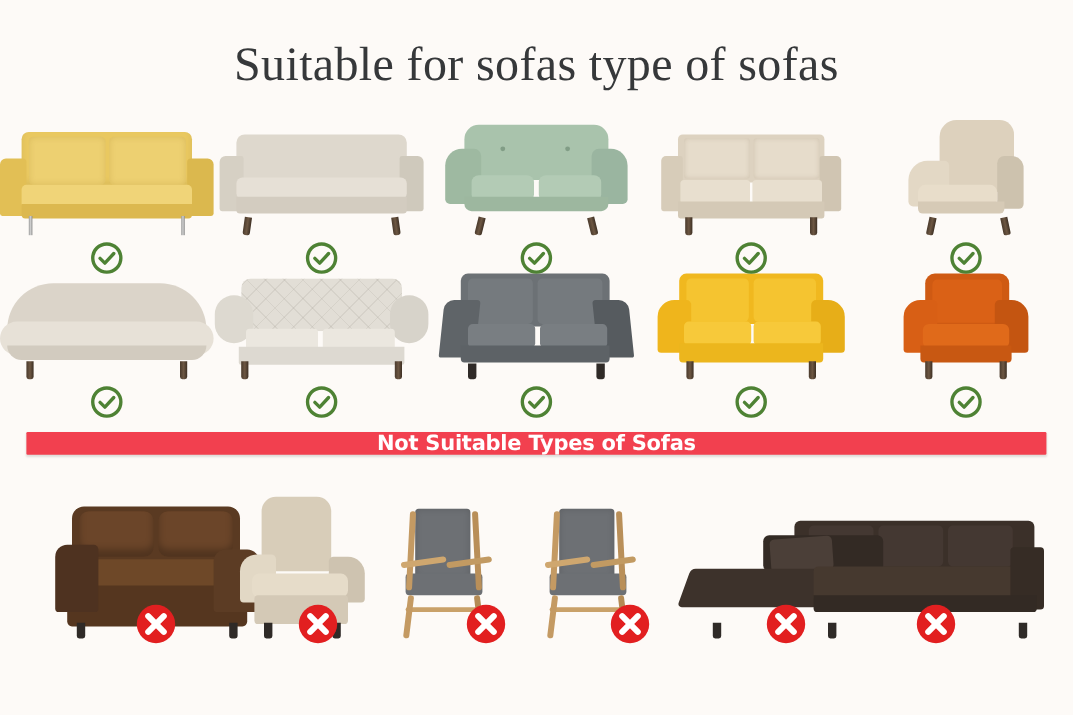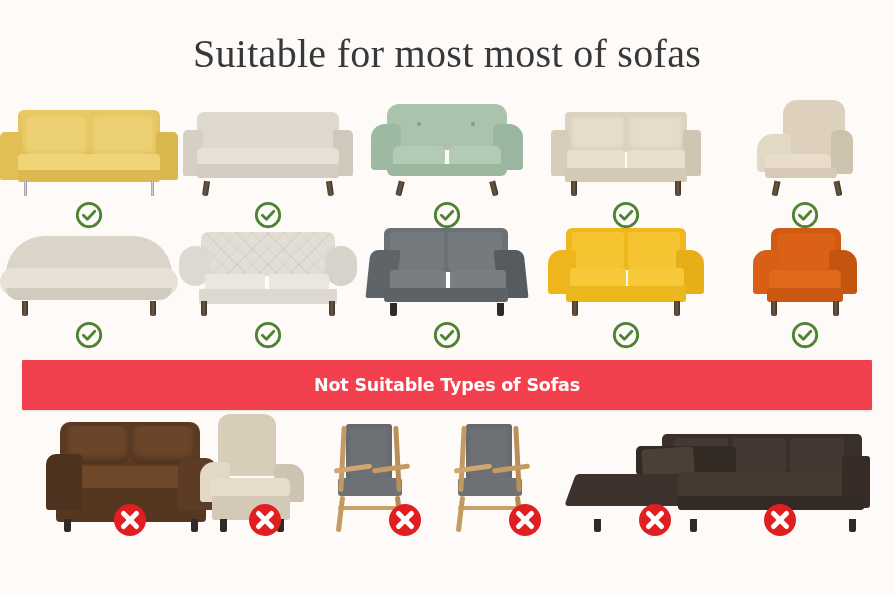--- a/index.html
+++ b/index.html
@@ -33,21 +33,21 @@
   .cell.r2 .art { height: 92px; }
 
   
   .check {
     position: relative; width: 30px; height: 30px; margin-top: 4px; z-index: 6;
   }
   .check svg { display:block; width: 30px; height: 30px; }
 
   
   .banner {
-    position: absolute; left: 22px; top: 360px; width: 850px; height: 50px;
+    position: absolute; left: 22px; top: 360px; width: 850px; height: 19px;
     background: #f2404f; border-radius: 1px;
     display: flex; align-items: center; justify-content: center;
     box-shadow: 0 1px 2px rgba(0,0,0,.12);
   }
   .banner span {
     color: #ffffff; font-size: 17.5px; font-weight: bold;
     letter-spacing: -.2px;
     font-family: "DejaVu Sans", sans-serif;
   }
 
@@ -222,21 +222,21 @@
   .s-sect .armR   { right: 0;    top: 34px; width: 28px; height: 52px; background:#362c25; border-radius: 3px; }
   .s-sect .baseR  { left: 108px; top: 74px; width: 186px; height: 14px; background:#332a24; border-radius: 0 0 3px 3px; }
   .s-sect .l1 { left: 24px; bottom: 0; } .s-sect .l2 { left: 120px; bottom: 0; }
   .s-sect .l3 { left: 210px; bottom: 0; } .s-sect .l4 { right: 14px; bottom: 0; }
 </style>
 </head>
 <body>
 
 <div class="page">
 
-  <div class="title">Suitable for most most of sofas</div>
+  <div class="title">Suitable for sofas type of sofas</div>
 
   <div class="sofa-row r1">
 
     <div class="cell">
       <div class="art">
         <div class="sofa s-yellow">
           <div class="pc back"></div>
             <div class="pc cush-b1"></div>
             <div class="pc cush-b2"></div>
           <div class="pc armL"></div>

